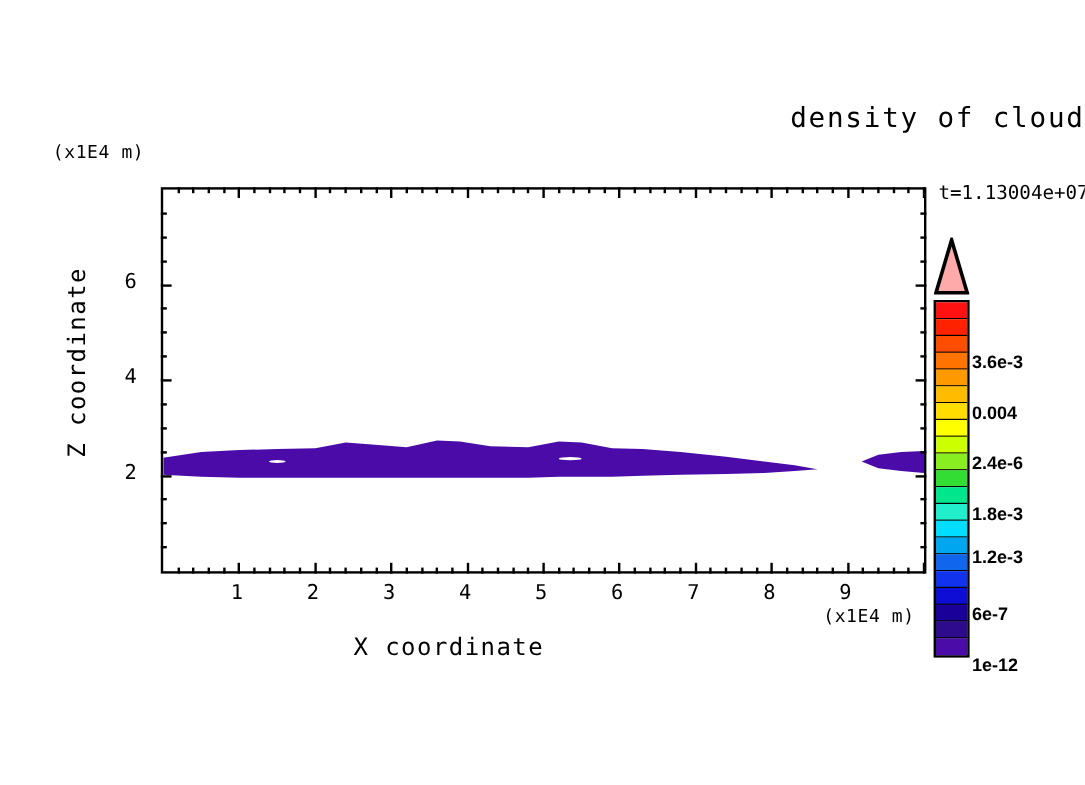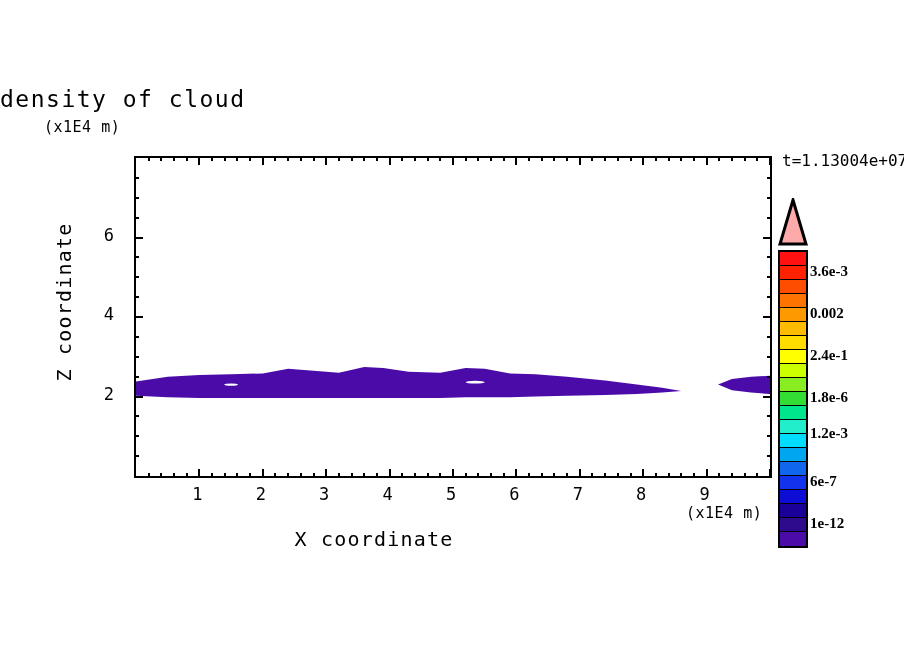--- a/index.html
+++ b/index.html
@@ -6,21 +6,21 @@
   body{
     width:904px;height:654px;position:relative;overflow:hidden;
     font-family:"DejaVu Sans Mono","Liberation Mono",monospace;
     color:#000000;
   }
   .stage{position:absolute;left:0;top:0;width:904px;height:654px;}
 
   
   #plot-title{
     position:absolute;left:0;top:86px;width:904px;
-    text-align:left;
+    text-align:right;
     font-size:23px;letter-spacing:1.5px;
     font-family:"DejaVu Sans Mono","Liberation Mono",monospace;
     white-space:pre;
   }
 
   
   #y-unit-label{
     position:absolute;left:44px;top:118px;
     font-size:15px;letter-spacing:.5px;white-space:pre;
     font-family:"DejaVu Sans Mono","Liberation Mono",monospace;
@@ -90,21 +90,22 @@
   #colorbar{position:absolute;left:778px;top:198px;width:30px;}
   #colorbar-tip{
     position:relative;width:30px;height:48px;
   }
   #colorbar-bands{position:relative;width:30px;border:2px solid #000;box-sizing:border-box;}
   .cb-band{height:14px;border-bottom:1.5px solid #000;box-sizing:border-box;}
   .cb-band:last-child{border-bottom:none;}
   .cb-label{
     position:absolute;left:32px;
     font-size:15px;white-space:pre;font-weight:bold;
-    font-family:Liberation Serif, serif;
+    font-family:Liberation Sans, sans-serif;
+    margin-top:31px;
   }
 
   
   #cloud-layer{position:absolute;left:0;top:0;width:634px;height:318px;}
 </style>
 </head>
 <body>
 
 <div class="stage">
 
@@ -302,22 +303,22 @@
         <div class="cb-band" style="background: rgb(0, 166, 240);"></div>
         <div class="cb-band" style="background: rgb(17, 102, 238);"></div>
         <div class="cb-band" style="background: rgb(17, 51, 238);"></div>
         <div class="cb-band" style="background: rgb(13, 13, 214);"></div>
         <div class="cb-band" style="background: rgb(26, 0, 153);"></div>
         <div class="cb-band" style="background: rgb(46, 10, 140);"></div>
         <div class="cb-band" style="background: rgb(75, 11, 168);"></div>
       </div>
     <div id="colorbar-label-layer">
         <div class="cb-label" style="top: 65.04px;">3.6e-3</div>
-        <div class="cb-label" style="top: 107.04px;">0.002</div>
-        <div class="cb-label" style="top: 149.04px;">2.4e-1</div>
-        <div class="cb-label" style="top: 191.04px;">1.8e-6</div>
+        <div class="cb-label" style="top: 107.04px;">0.004</div>
+        <div class="cb-label" style="top: 149.04px;">2.4e-6</div>
+        <div class="cb-label" style="top: 191.04px;">1.8e-3</div>
         <div class="cb-label" style="top: 227px;">1.2e-3</div>
         <div class="cb-label" style="top: 275.04px;">6e-7</div>
         <div class="cb-label" style="top: 317.04px;">1e-12</div>
       </div>
   </div>
 
 </div>
 
 </body></html>

